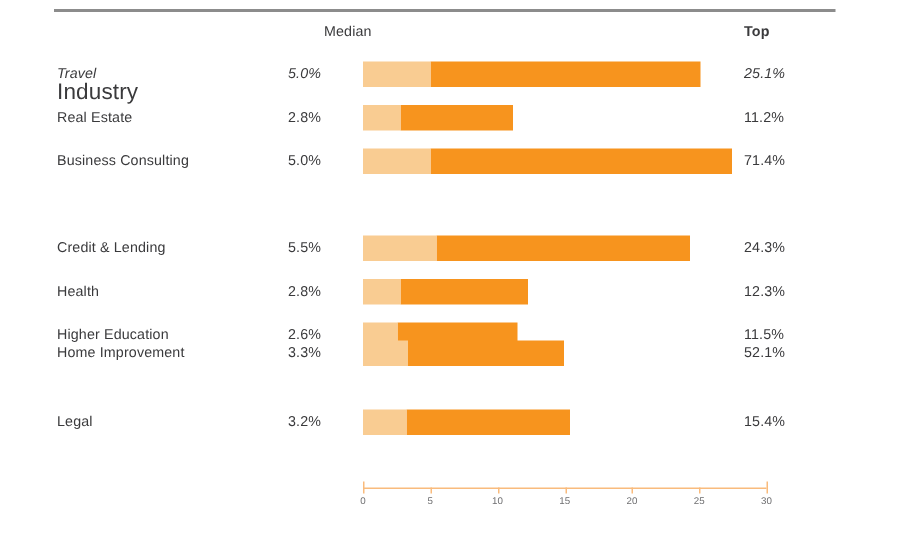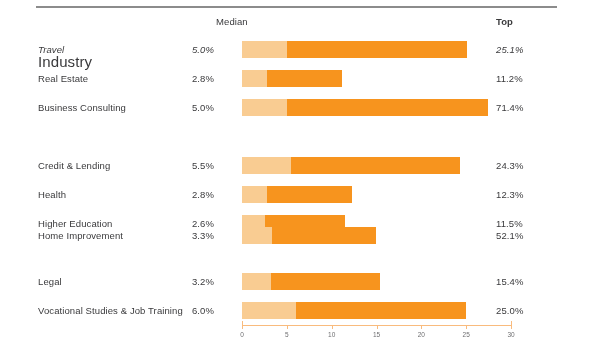--- a/index.html
+++ b/index.html
@@ -244,29 +244,20 @@
         <span class="row-top">52.1%</span>
       </div>
       <div class="data-row" style="top: 270px;">
         <span class="row-label">Legal</span>
         <span class="row-median">3.2%</span>
         <div class="bar-track" style="width: 269px;">
           <div class="bar-seg top-seg" style="left: 28.6933px; width: 109.393px; background: rgb(247, 148, 30);"></div>
           <div class="bar-seg median-seg" style="width: 28.6933px; background: rgb(249, 204, 146);"></div>
         </div>
         <span class="row-top">15.4%</span>
-      </div>
-      <div class="data-row" style="top: 299px;">
-        <span class="row-label">Vocational Studies &amp; Job Training</span>
-        <span class="row-median">6.0%</span>
-        <div class="bar-track" style="width: 269px;">
-          <div class="bar-seg top-seg" style="left: 53.8px; width: 170.367px; background: rgb(247, 148, 30);"></div>
-          <div class="bar-seg median-seg" style="width: 53.8px; background: rgb(249, 204, 146);"></div>
-        </div>
-        <span class="row-top">25.0%</span>
       </div>
     </div>
 
   <div class="axis" id="axis">
     <div class="axis-line"></div>
   <div class="axis-tick endcap" style="left: 0px; background: rgb(249, 187, 125);"></div>
       <div class="axis-tick-label" style="left: 0px;">0</div>
       <div class="axis-tick" style="left: 44.8333px; background: rgb(249, 187, 125);"></div>
       <div class="axis-tick-label" style="left: 44.8333px;">5</div>
       <div class="axis-tick" style="left: 89.6667px; background: rgb(249, 187, 125);"></div>

